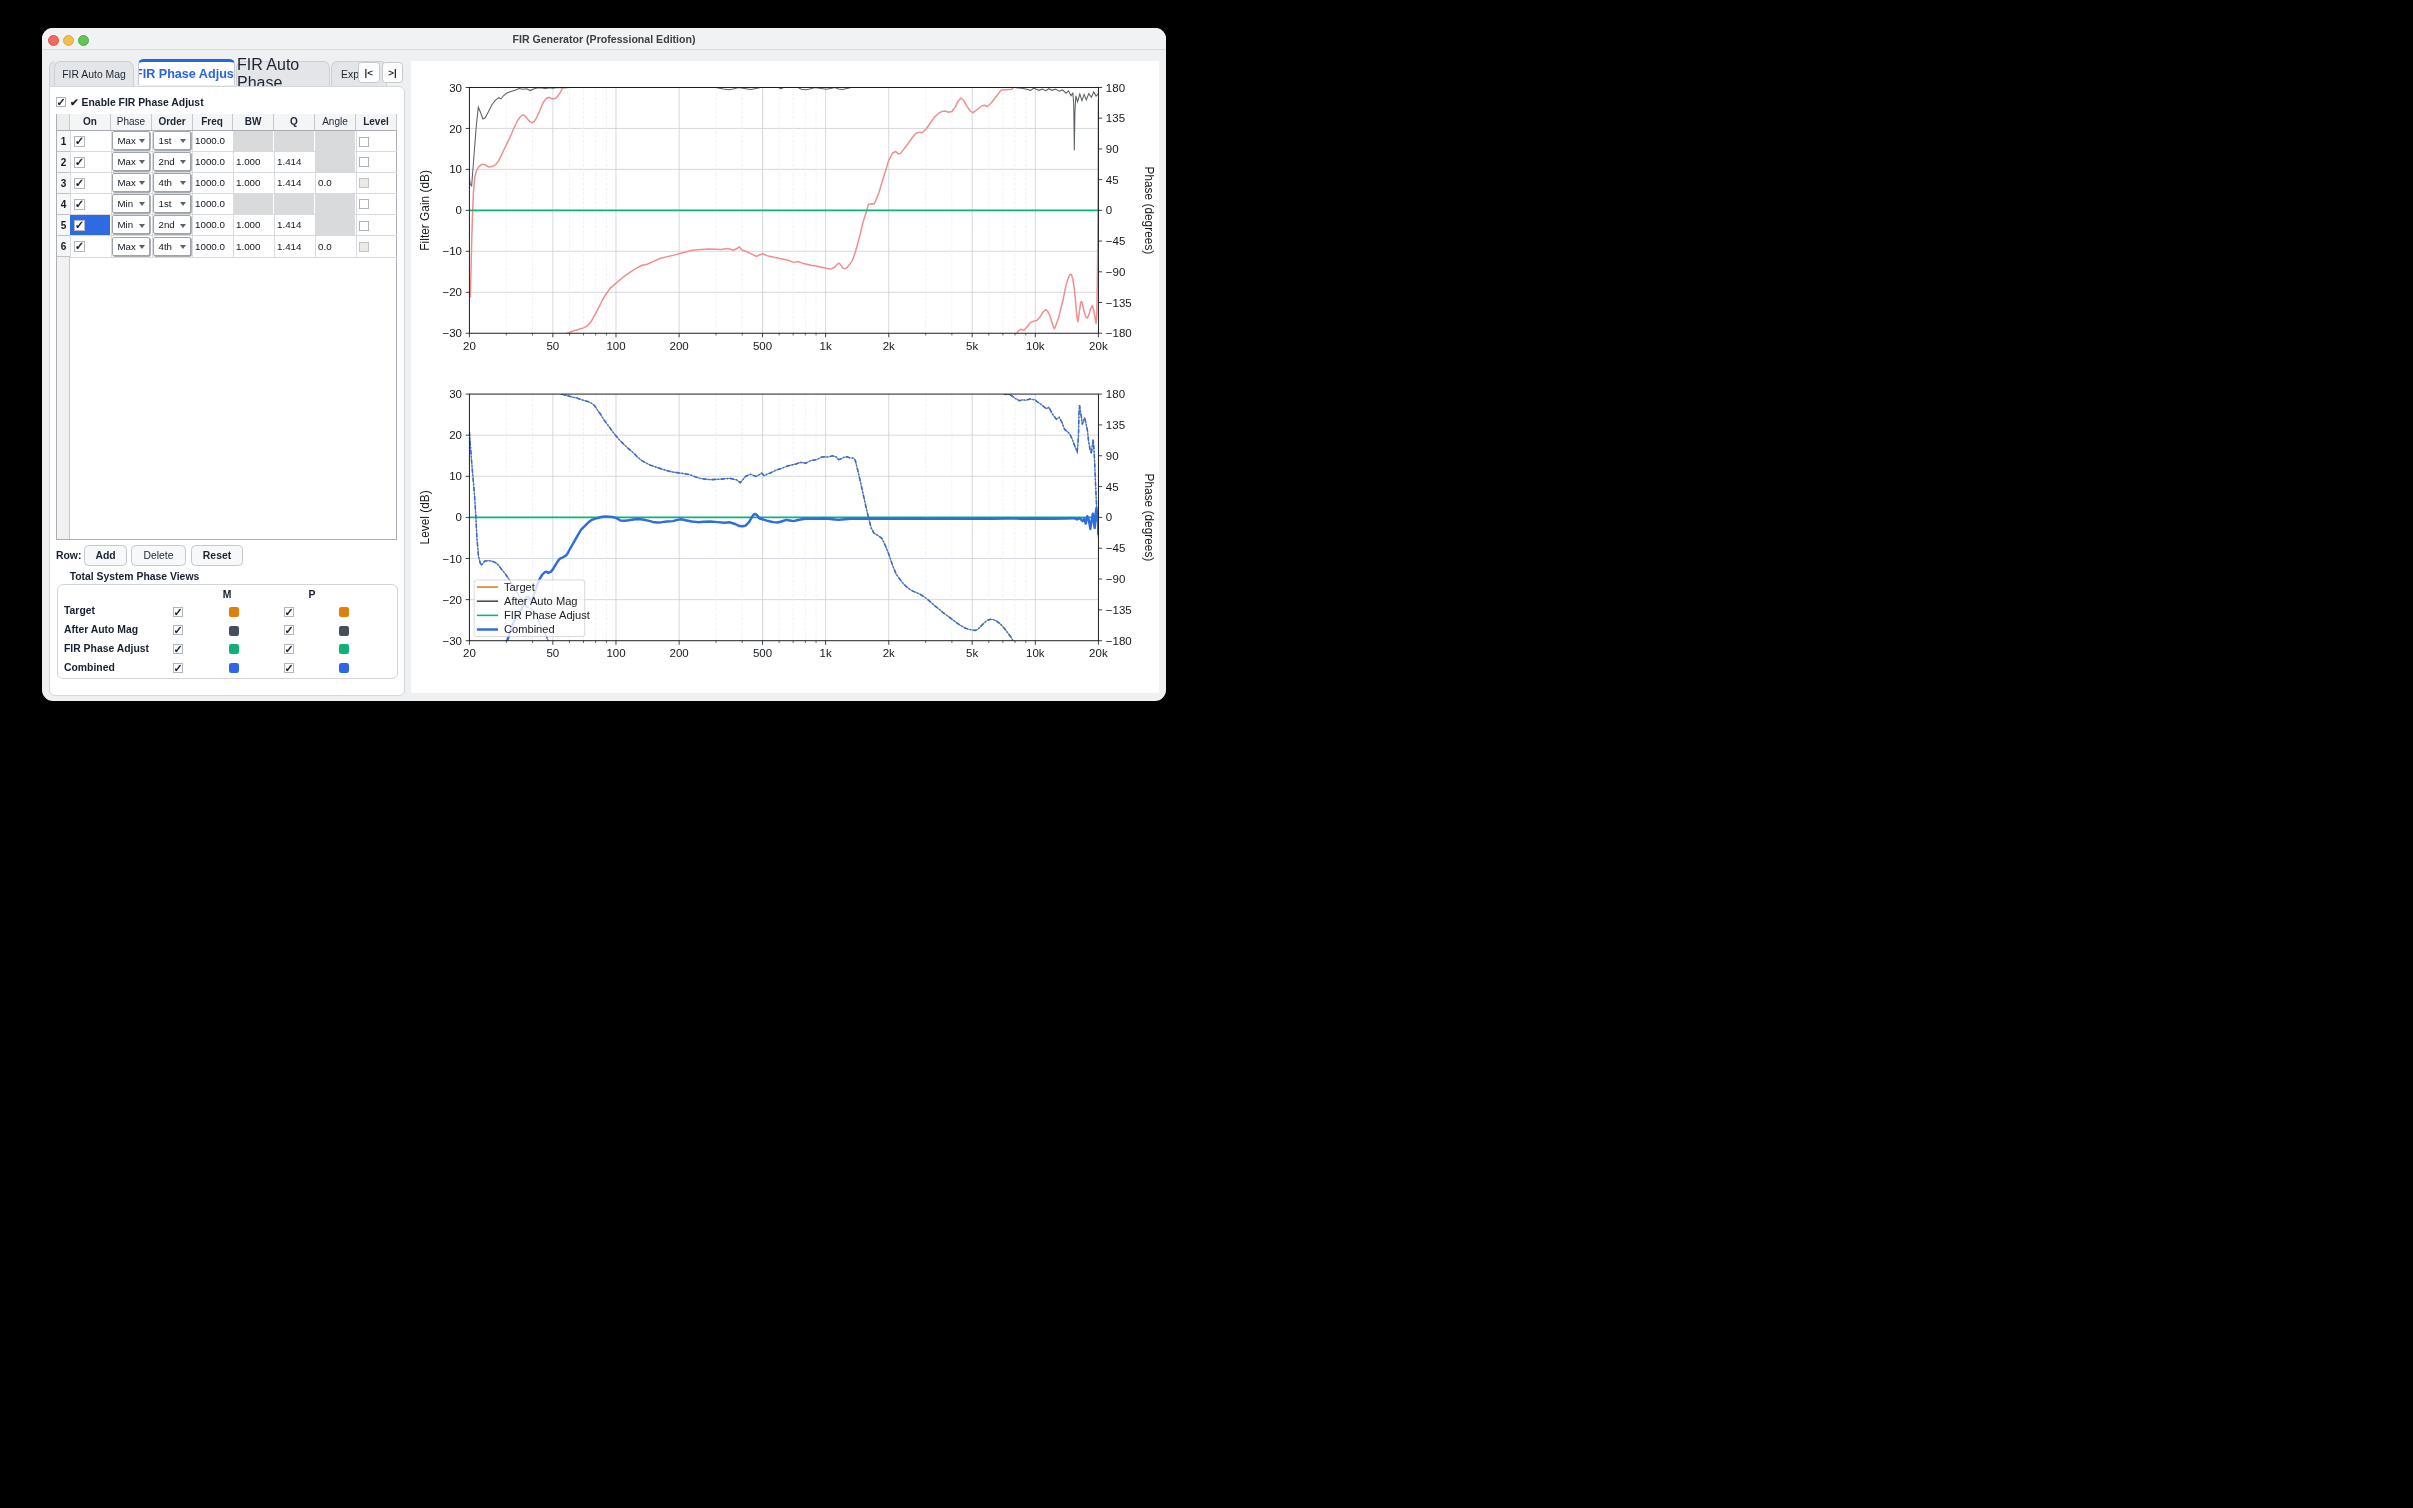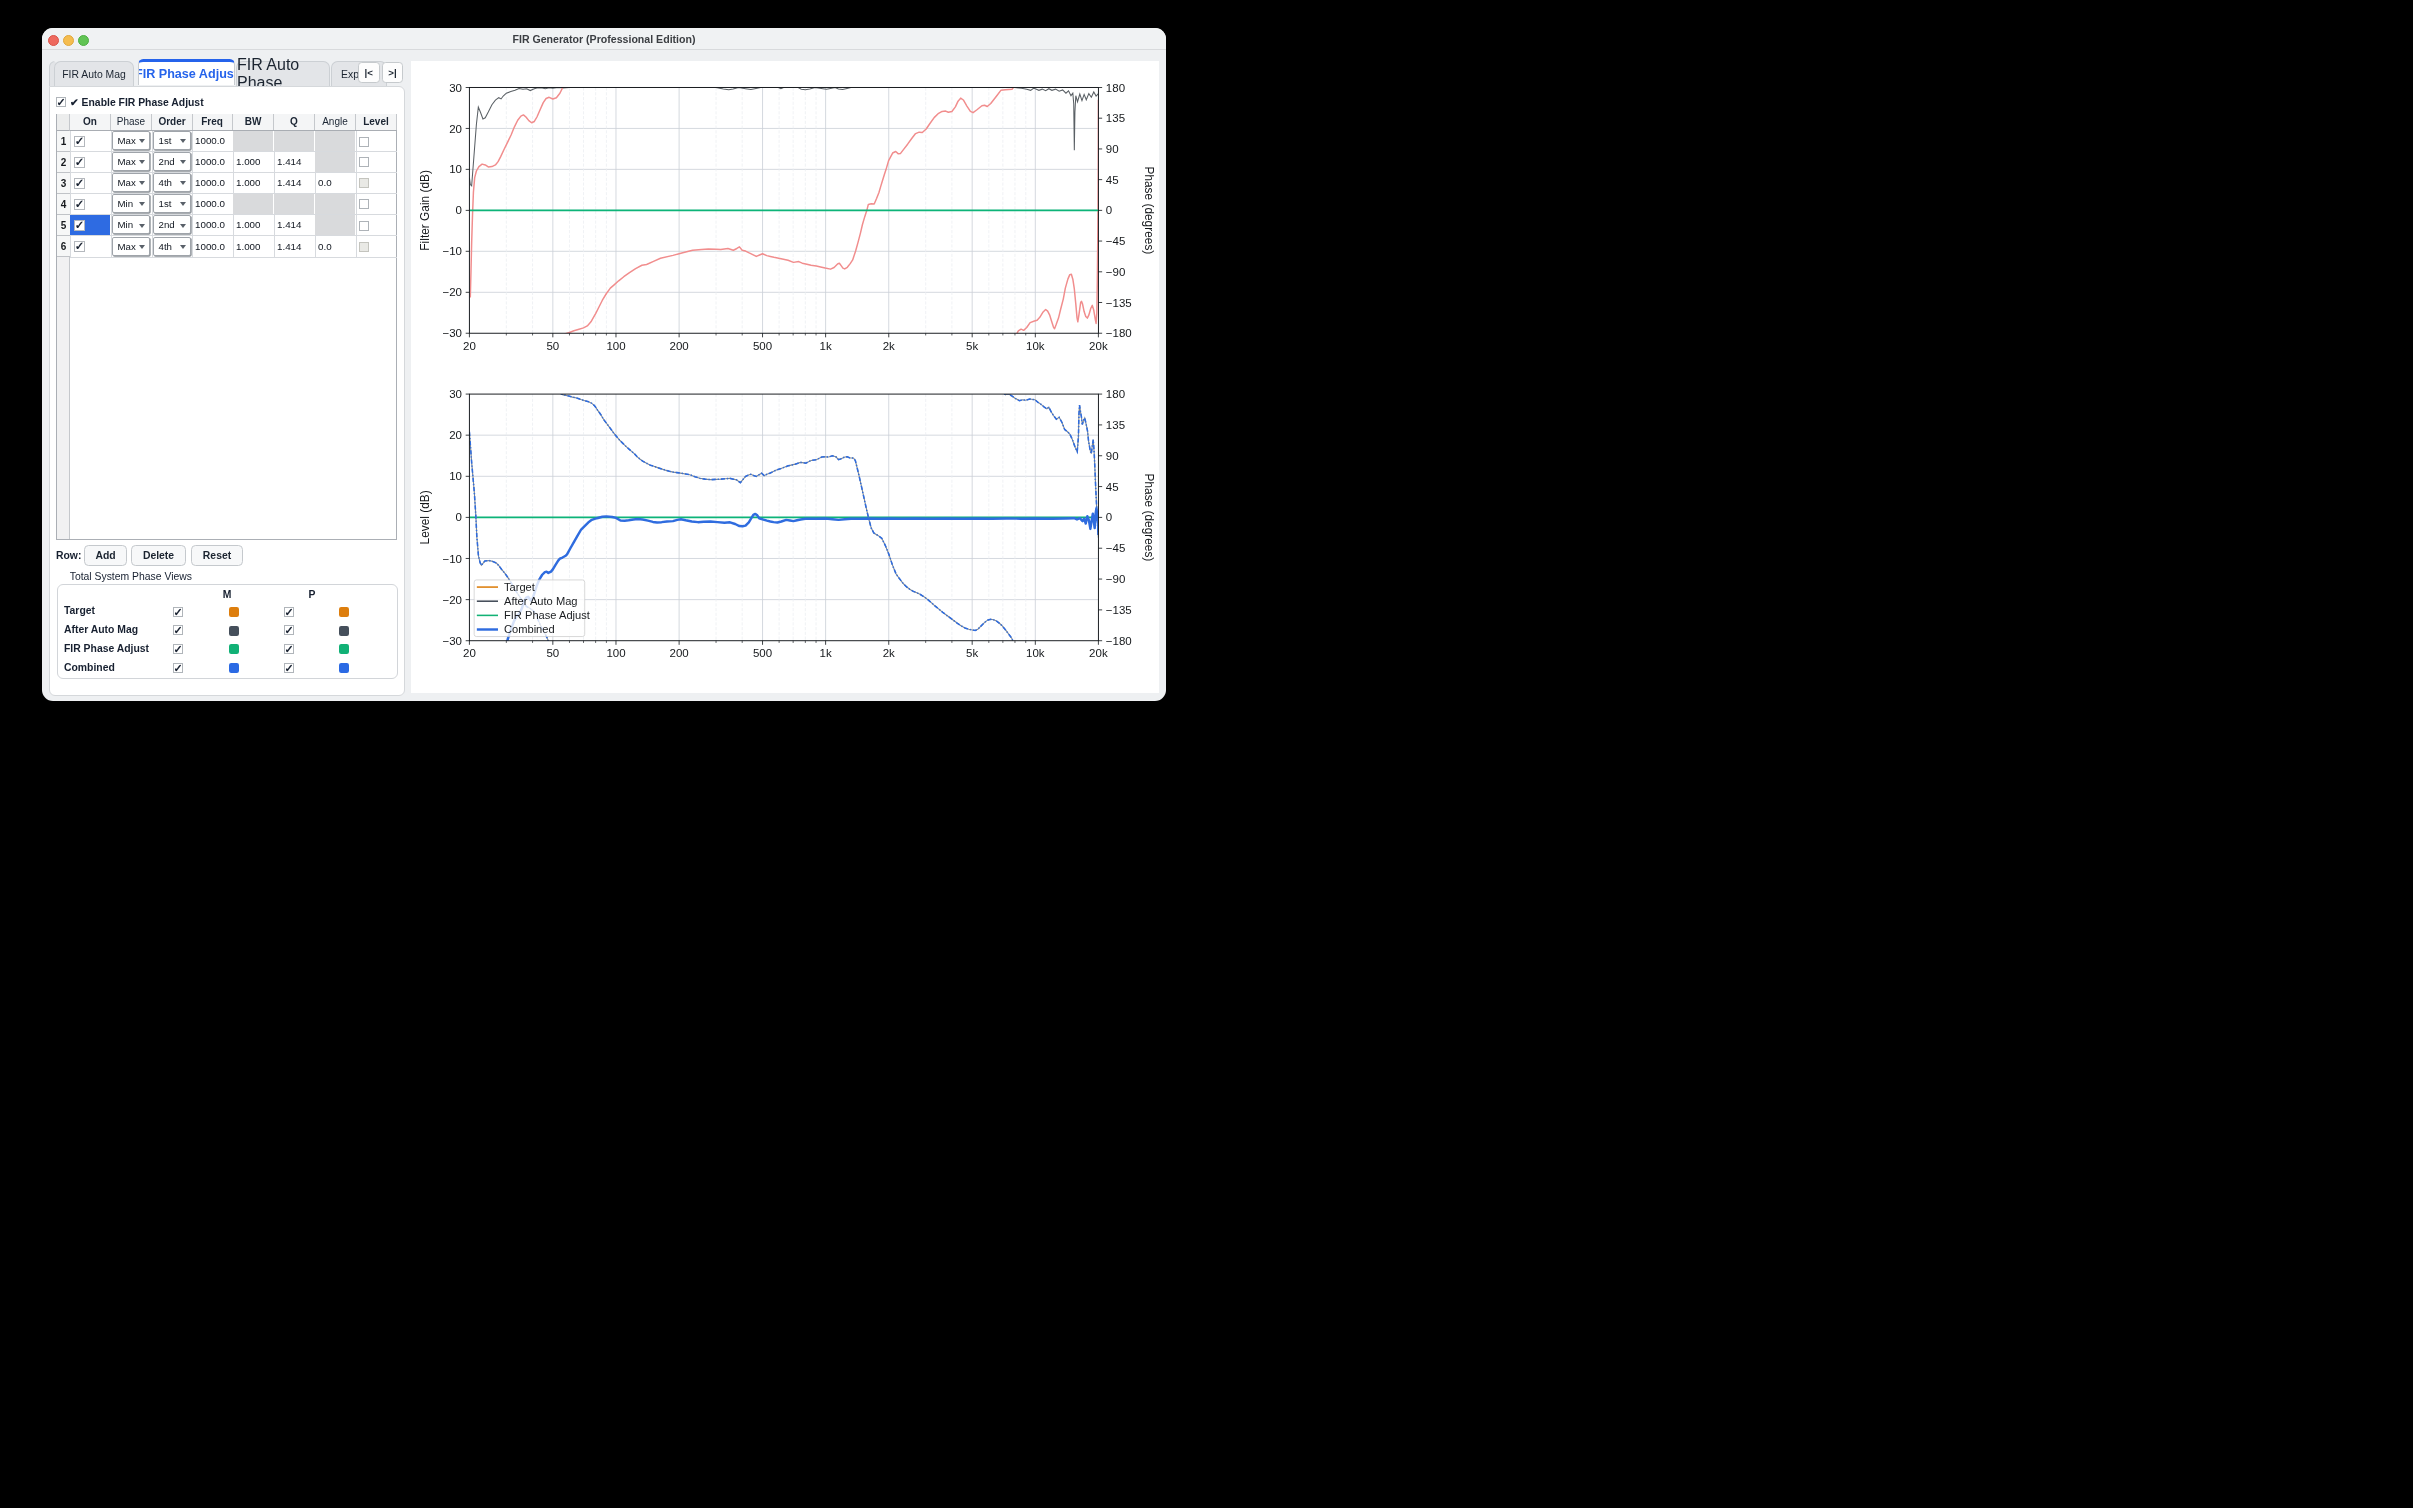--- a/index.html
+++ b/index.html
@@ -118,25 +118,25 @@
 <div class="" style="position:absolute;left:153px;top:237px;width:38px;height:19px;background:#fff;border:0.7px solid #9fa4aa;border-radius:1.9px;box-shadow:0.7px 0.7px 0 #8d9298;box-sizing:border-box;display:flex;align-items:center;font-size:9.7px;color:#10161f;padding-left:4.5px">4th</div>
 <div class="" style="position:absolute;left:180px;top:245px;width:0;height:0;border-left:3.7px solid transparent;border-right:3.7px solid transparent;border-top:4.5px solid #596069"></div>
 <div class="" style="position:absolute;left:195px;top:241px;font-size:9.8px;color:#10161f;line-height:12px">1000.0</div>
 <div class="" style="position:absolute;left:236px;top:241px;font-size:9.8px;color:#10161f;line-height:12px">1.000</div>
 <div class="" style="position:absolute;left:277px;top:241px;font-size:9.8px;color:#10161f;line-height:12px">1.414</div>
 <div class="" style="position:absolute;left:318px;top:241px;font-size:9.8px;color:#10161f;line-height:12px">0.0</div>
 <div class="" style="position:absolute;left:359px;top:242px;width:9.7px;height:9.7px;background:#e9e9e5;border:0.7px solid #c4c4be;box-sizing:border-box"></div>
 
 <div class="abs" style="left:56px;top:550px;font-size:10.4px;font-weight:700;color:#172030">Row:</div>
 <div class="abs" style="left:84px;top:545px;width:43px;height:21px;background:#f7f8f9;border:0.7px solid #c5c9cd;border-radius:4.5px;box-sizing:border-box;display:flex;align-items:center;justify-content:center;font-size:10.4px;font-weight:700;color:#1b2430">Add</div>
-<div class="abs" style="left:131px;top:545px;width:55px;height:21px;background:#f7f8f9;border:0.7px solid #c5c9cd;border-radius:4.5px;box-sizing:border-box;display:flex;align-items:center;justify-content:center;font-size:10.4px;font-weight:700;color:#1b2430">Delete</div>
+<div class="abs" style="left:131px;top:545px;width:55px;height:21px;background:#f7f8f9;border:0.7px solid #c5c9cd;border-radius:4.5px;box-sizing:border-box;display:flex;align-items:center;justify-content:center;font-size:10.4px;font-weight:400;color:#1b2430">Delete</div>
 <div class="abs" style="left:191px;top:545px;width:52px;height:21px;background:#f7f8f9;border:0.7px solid #c5c9cd;border-radius:4.5px;box-sizing:border-box;display:flex;align-items:center;justify-content:center;font-size:10.4px;font-weight:700;color:#1b2430">Reset</div>
 
 <div class="abs" style="left:57px;top:584px;width:341px;height:95px;border:1.1px solid #d2d5d9;border-radius:6px;box-sizing:border-box"></div>
-<div class="abs" style="left:66px;top:571px;background:#fff;padding:0 3.7px;font-size:10.4px;font-weight:400;color:#172030">Total System Phase Views</div>
+<div class="abs" style="left:66px;top:571px;background:#fff;padding:0 3.7px;font-size:10.4px;font-weight:700;color:#172030">Total System Phase Views</div>
 <div class="abs" style="left:227px;top:589px;width:0;display:flex;justify-content:center;font-size:10.4px;font-weight:700;color:#172030">
     <span>M</span>
   </div>
 <div class="abs" style="left:312px;top:589px;width:0;display:flex;justify-content:center;font-size:10.4px;font-weight:700;color:#172030">
     <span>P</span>
   </div>
 <div class="abs" style="left:64px;top:605px;font-size:10.4px;font-weight:700;color:#172030">Target</div>
 <div class="abs" style="left:173px;top:607px;width:10.4px;height:10.4px;background:#fff;border:0.9px solid #b0b5ba;box-sizing:border-box;display:flex;align-items:center;justify-content:center;font-size:11px;font-weight:900;color:#1b2433;line-height:1;overflow:visible">✓</div>
 <div class="abs" style="left:284px;top:607px;width:10.4px;height:10.4px;background:#fff;border:0.9px solid #b0b5ba;box-sizing:border-box;display:flex;align-items:center;justify-content:center;font-size:11px;font-weight:900;color:#1b2433;line-height:1;overflow:visible">✓</div>
 <div class="abs" style="left:229px;top:607px;width:9.7px;height:9.7px;background:#dd7e0d;border-radius:2.2px"></div>

